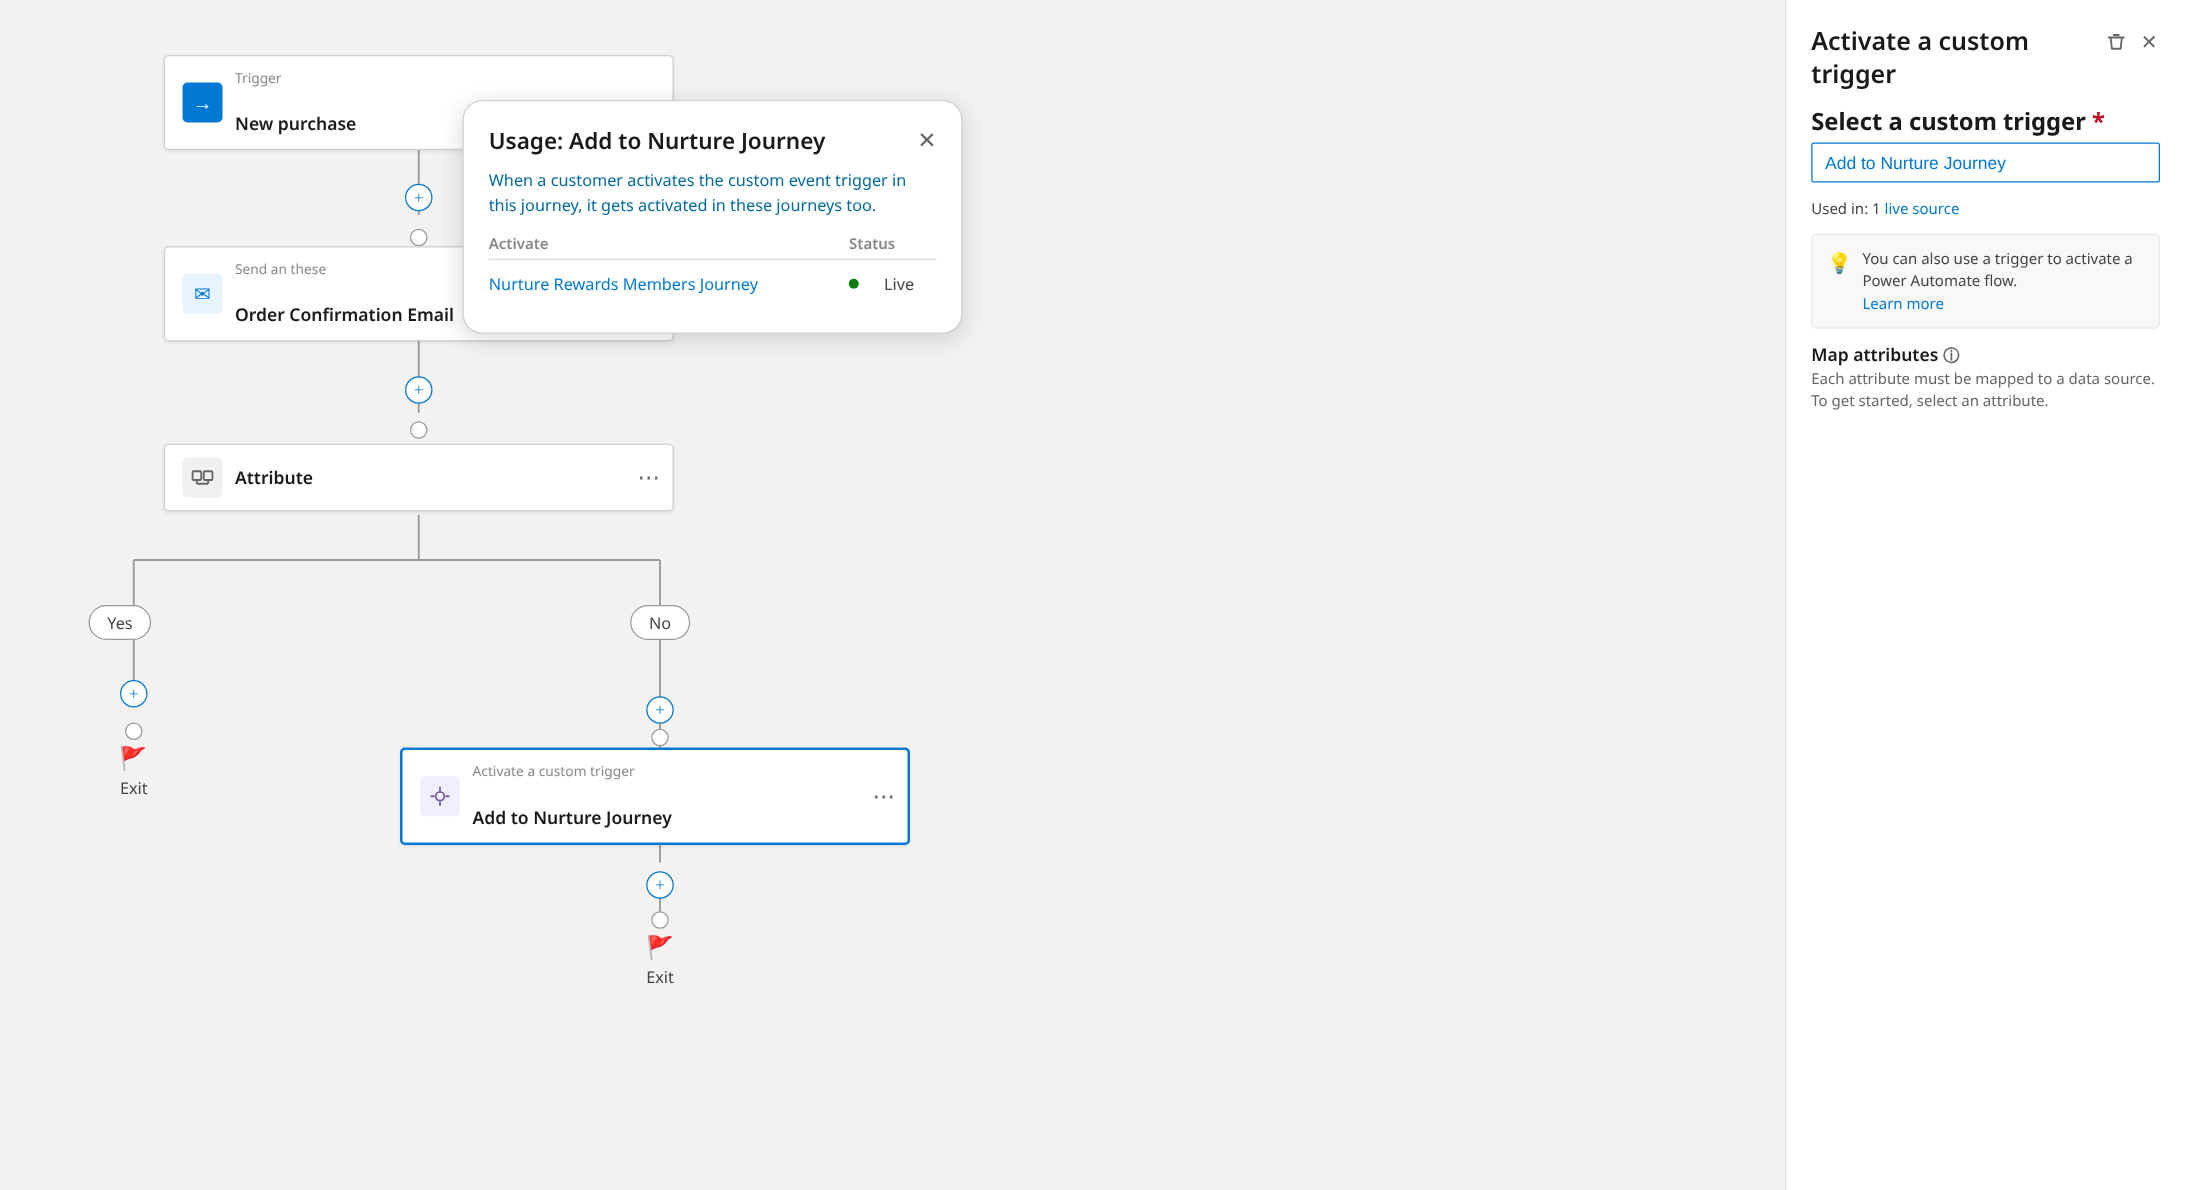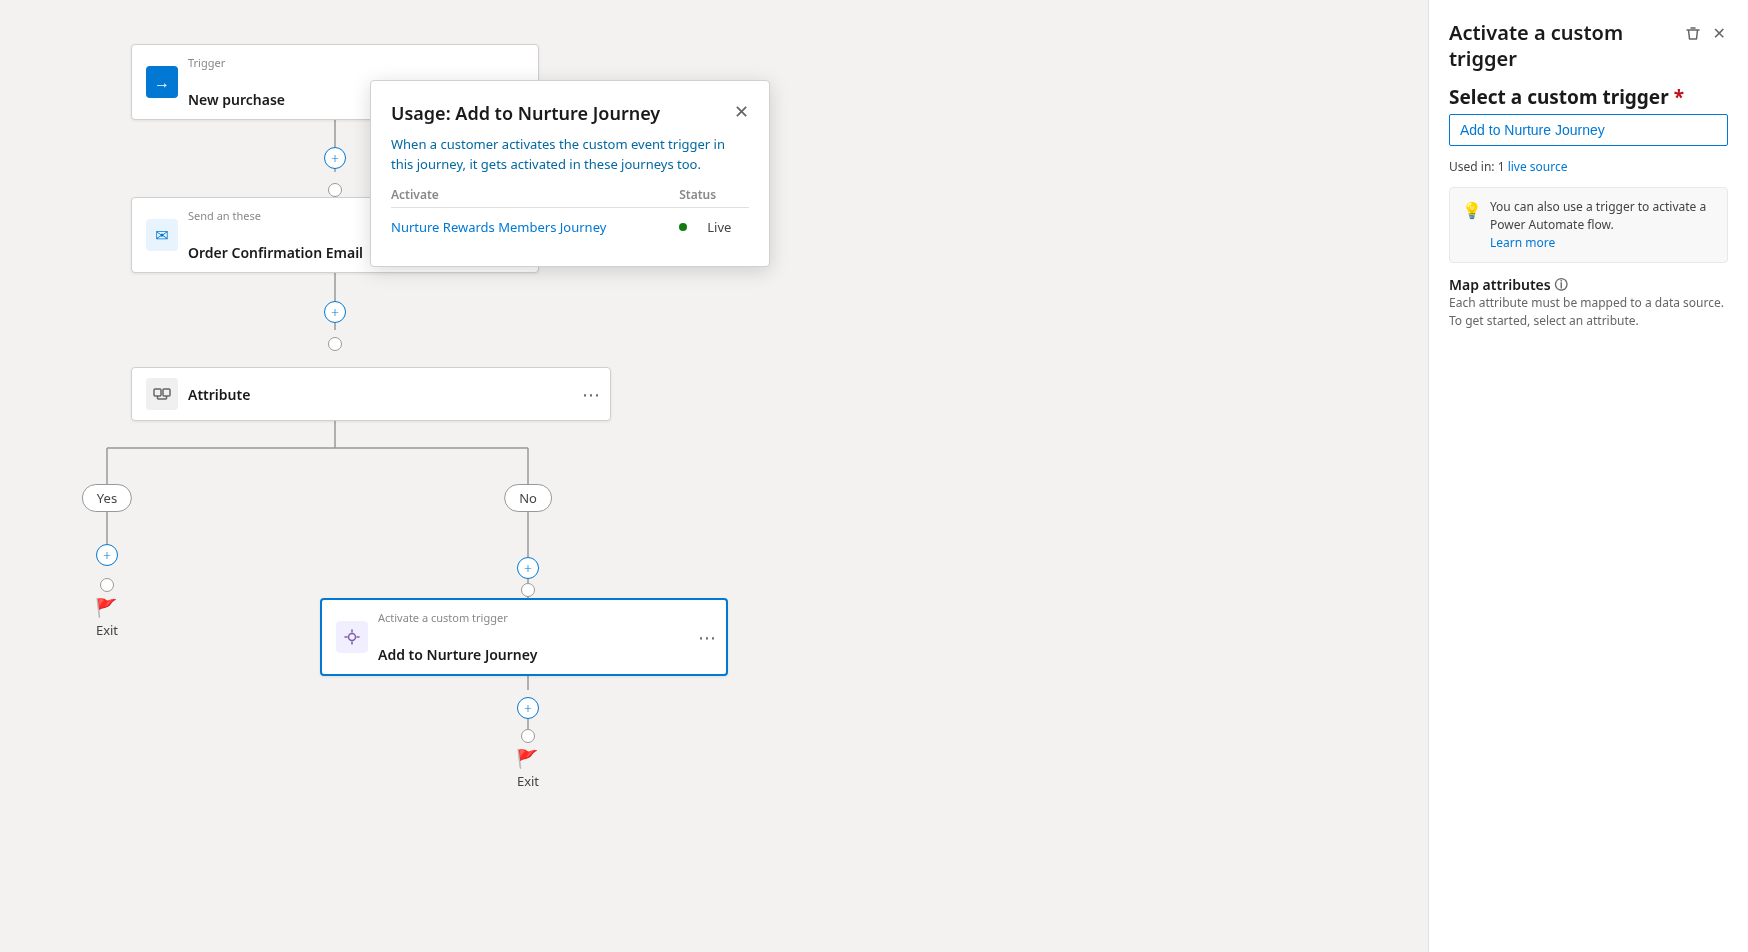--- a/index.html
+++ b/index.html
@@ -275,21 +275,21 @@
       color: #444;
     }
 
     
     .popup-overlay {
       position: absolute;
       top: 80px;
       left: 370px;
       background: #fff;
       border: 1px solid #d0d0d0;
-      border-radius: 4px;
+      border-radius: 16px;
       box-shadow: 0 4px 20px rgba(0,0,0,0.15);
       padding: 20px;
       width: 400px;
       z-index: 100;
     }
 
     .popup-header {
       display: flex;
       justify-content: space-between;
       align-items: flex-start;
@@ -413,37 +413,37 @@
       <span class="node-label">Send an these</span>
       <span class="node-title">Order Confirmation Email</span>
     </div>
     <span class="node-menu">⋯</span>
   </div>
 
   <div class="plus-btn" style="left:335px; top:312px;">+</div>
 
   <div class="circle-node" style="left:335px; top:344px;"></div>
 
-  <div class="node" style="left:131px; top:367px; width:480px;">
+  <div class="node" style="left:131px; top:355px; width:408px;">
     <div class="node-icon gray">
       <svg width="18" height="18" viewBox="0 0 18 18" fill="none">
         <rect x="1" y="4" width="7" height="7" rx="1" stroke="#666" stroke-width="1.5"></rect>
         <rect x="10" y="4" width="7" height="7" rx="1" stroke="#666" stroke-width="1.5"></rect>
         <line x1="4.5" y1="11" x2="4.5" y2="14" stroke="#666" stroke-width="1.5"></line>
         <line x1="13.5" y1="11" x2="13.5" y2="14" stroke="#666" stroke-width="1.5"></line>
         <line x1="4.5" y1="14" x2="13.5" y2="14" stroke="#666" stroke-width="1.5"></line>
       </svg>
     </div>
     <div class="node-text">
       <span class="node-title">Attribute</span>
     </div>
     <span class="node-menu">⋯</span>
   </div>
 
-  <div class="oval-label" style="left:107px; top:498px;">Yes</div>
+  <div class="oval-label" style="left:96px; top:498px;">Yes</div>
 
   <div class="oval-label" style="left:528px; top:498px;">No</div>
 
   <div class="plus-btn" style="left:107px; top:555px;">+</div>
 
   <div class="circle-node" style="left:107px; top:585px;"></div>
 
   <div class="exit-node" style="left:107px; top:595px;">
     <span class="exit-flag">🚩</span>
     <span class="exit-label">Exit</span>

